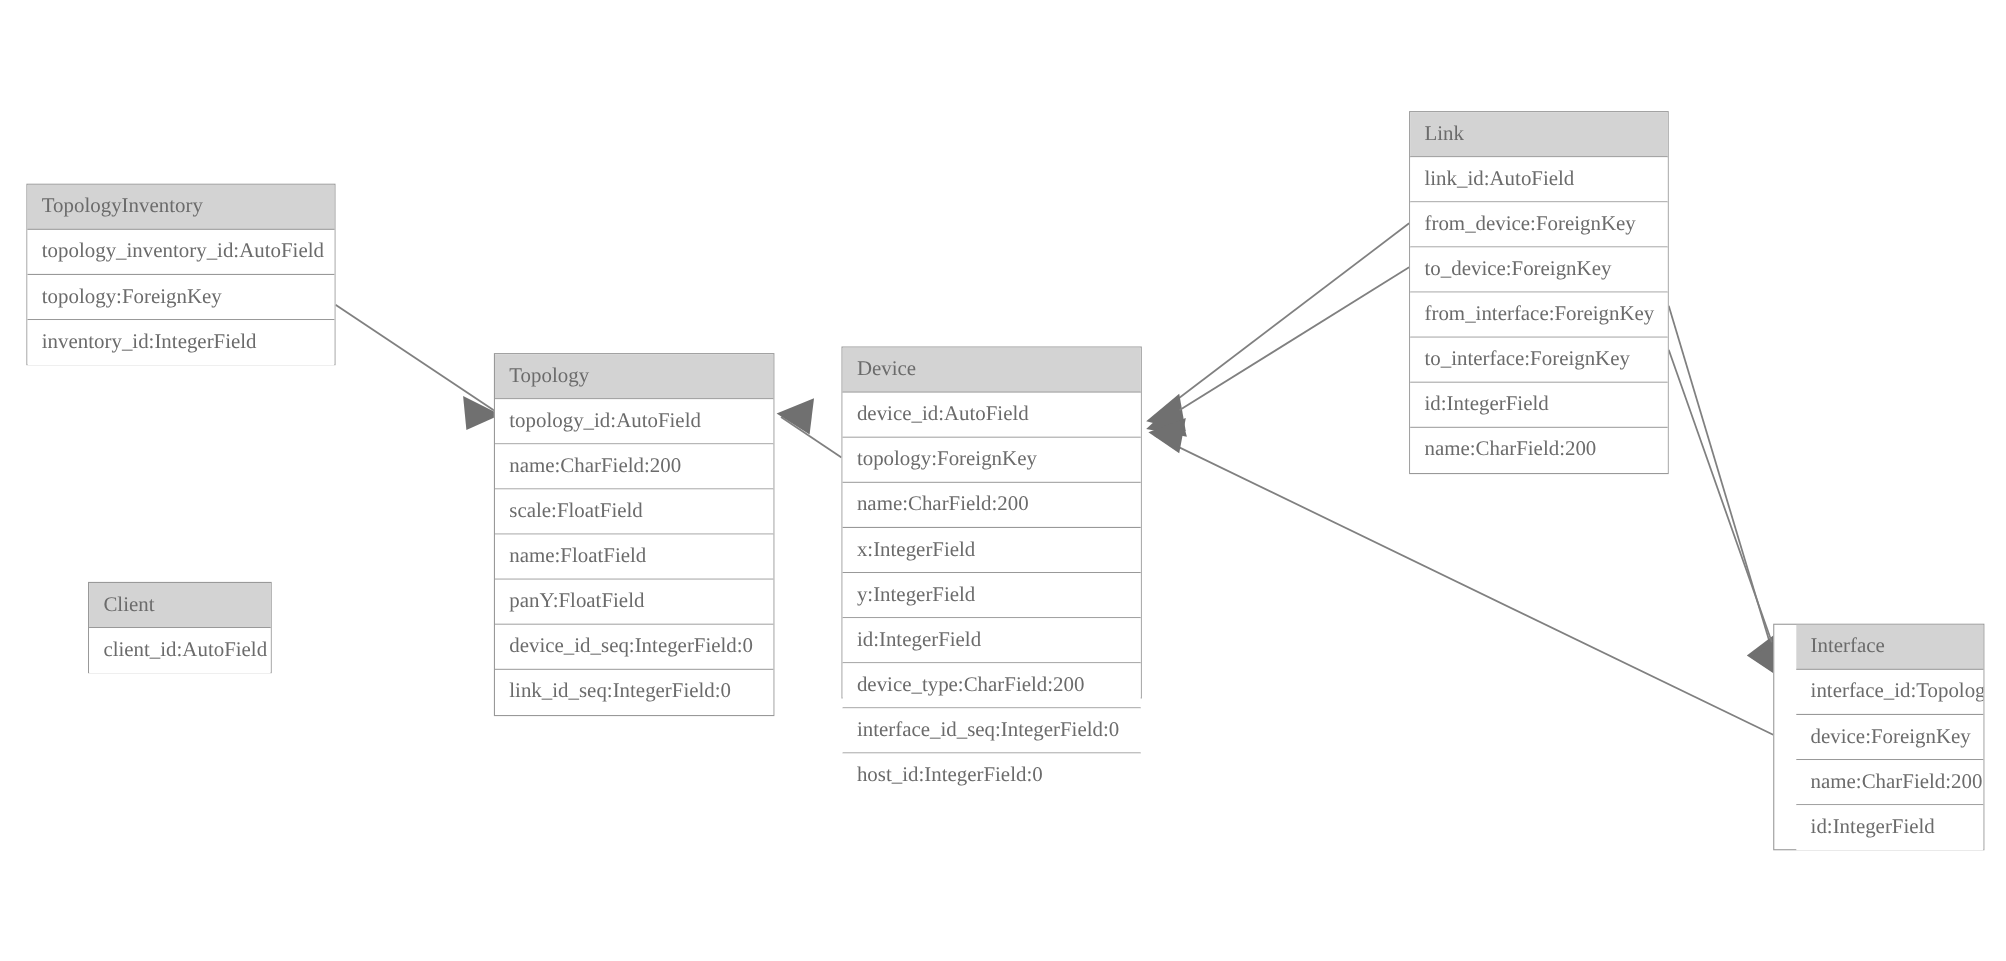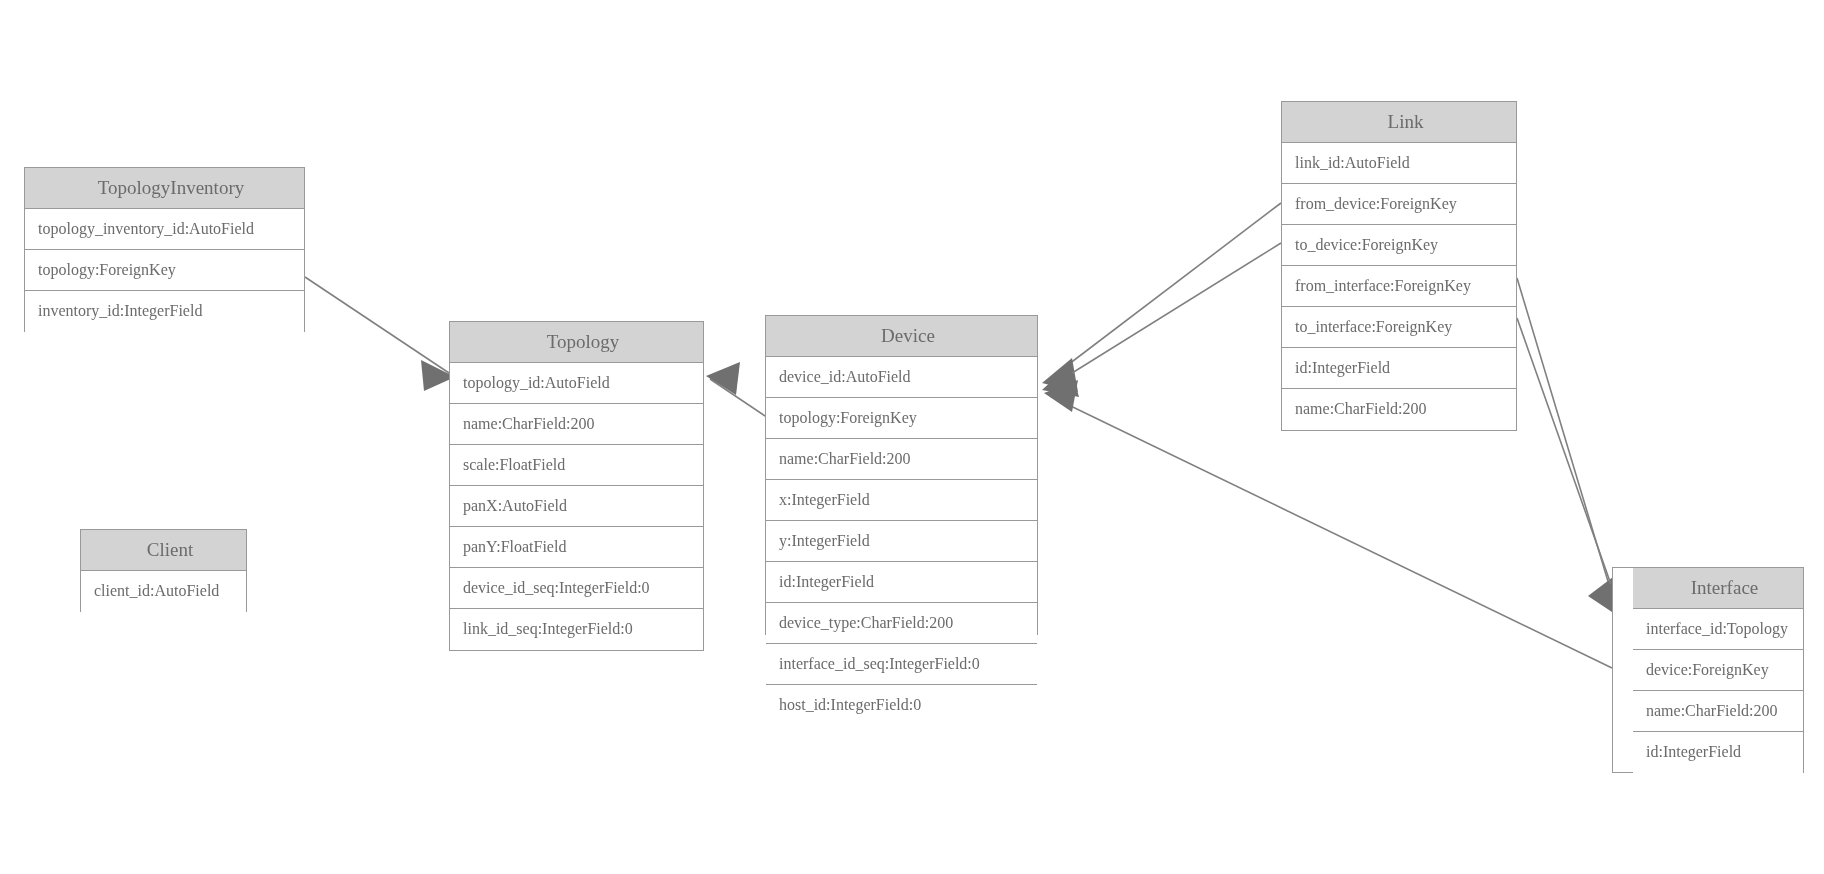--- a/index.html
+++ b/index.html
@@ -41,28 +41,27 @@
     box-sizing: border-box;
     background: #d3d3d3;
     border-bottom: 1px solid #999999;
     color: #6b6b6b;
     font-size: 19px;
     line-height: 40px;
     height: 41px;
     padding: 0 0 0 13px;
     white-space: nowrap;
     overflow: hidden;
-    text-align: center;
   }
   .entity-row {
     box-sizing: border-box;
     background: #ffffff;
     border-bottom: 1px solid #999999;
     color: #6b6b6b;
-    font-size: 16px;
+    font-size: 19px;
     line-height: 40px;
     height: 41px;
     padding: 0 10px 0 13px;
     white-space: nowrap;
     overflow: hidden;
   }
   .entity-row:last-child {
     border-bottom: none;
   }
 </style>
@@ -113,21 +112,21 @@
       </div>
       <div class="entity" style="left: 80px; top: 529px; width: 167px; height: 83px;">
         <div class="entity-header">Client</div>
         <div class="entity-row">client_id:AutoField</div>
       </div>
       <div class="entity" style="left: 449px; top: 321px; width: 255px; height: 330px;">
         <div class="entity-header">Topology</div>
         <div class="entity-row">topology_id:AutoField</div>
         <div class="entity-row">name:CharField:200</div>
         <div class="entity-row">scale:FloatField</div>
-        <div class="entity-row">panX:AutoField</div>
+        <div class="entity-row">name:FloatField</div>
         <div class="entity-row">panY:FloatField</div>
         <div class="entity-row">device_id_seq:IntegerField:0</div>
         <div class="entity-row">link_id_seq:IntegerField:0</div>
       </div>
       <div class="entity" style="left: 765px; top: 315px; width: 273px; height: 320px;">
         <div class="entity-header">Device</div>
         <div class="entity-row">device_id:AutoField</div>
         <div class="entity-row">topology:ForeignKey</div>
         <div class="entity-row">name:CharField:200</div>
         <div class="entity-row">x:IntegerField</div>

